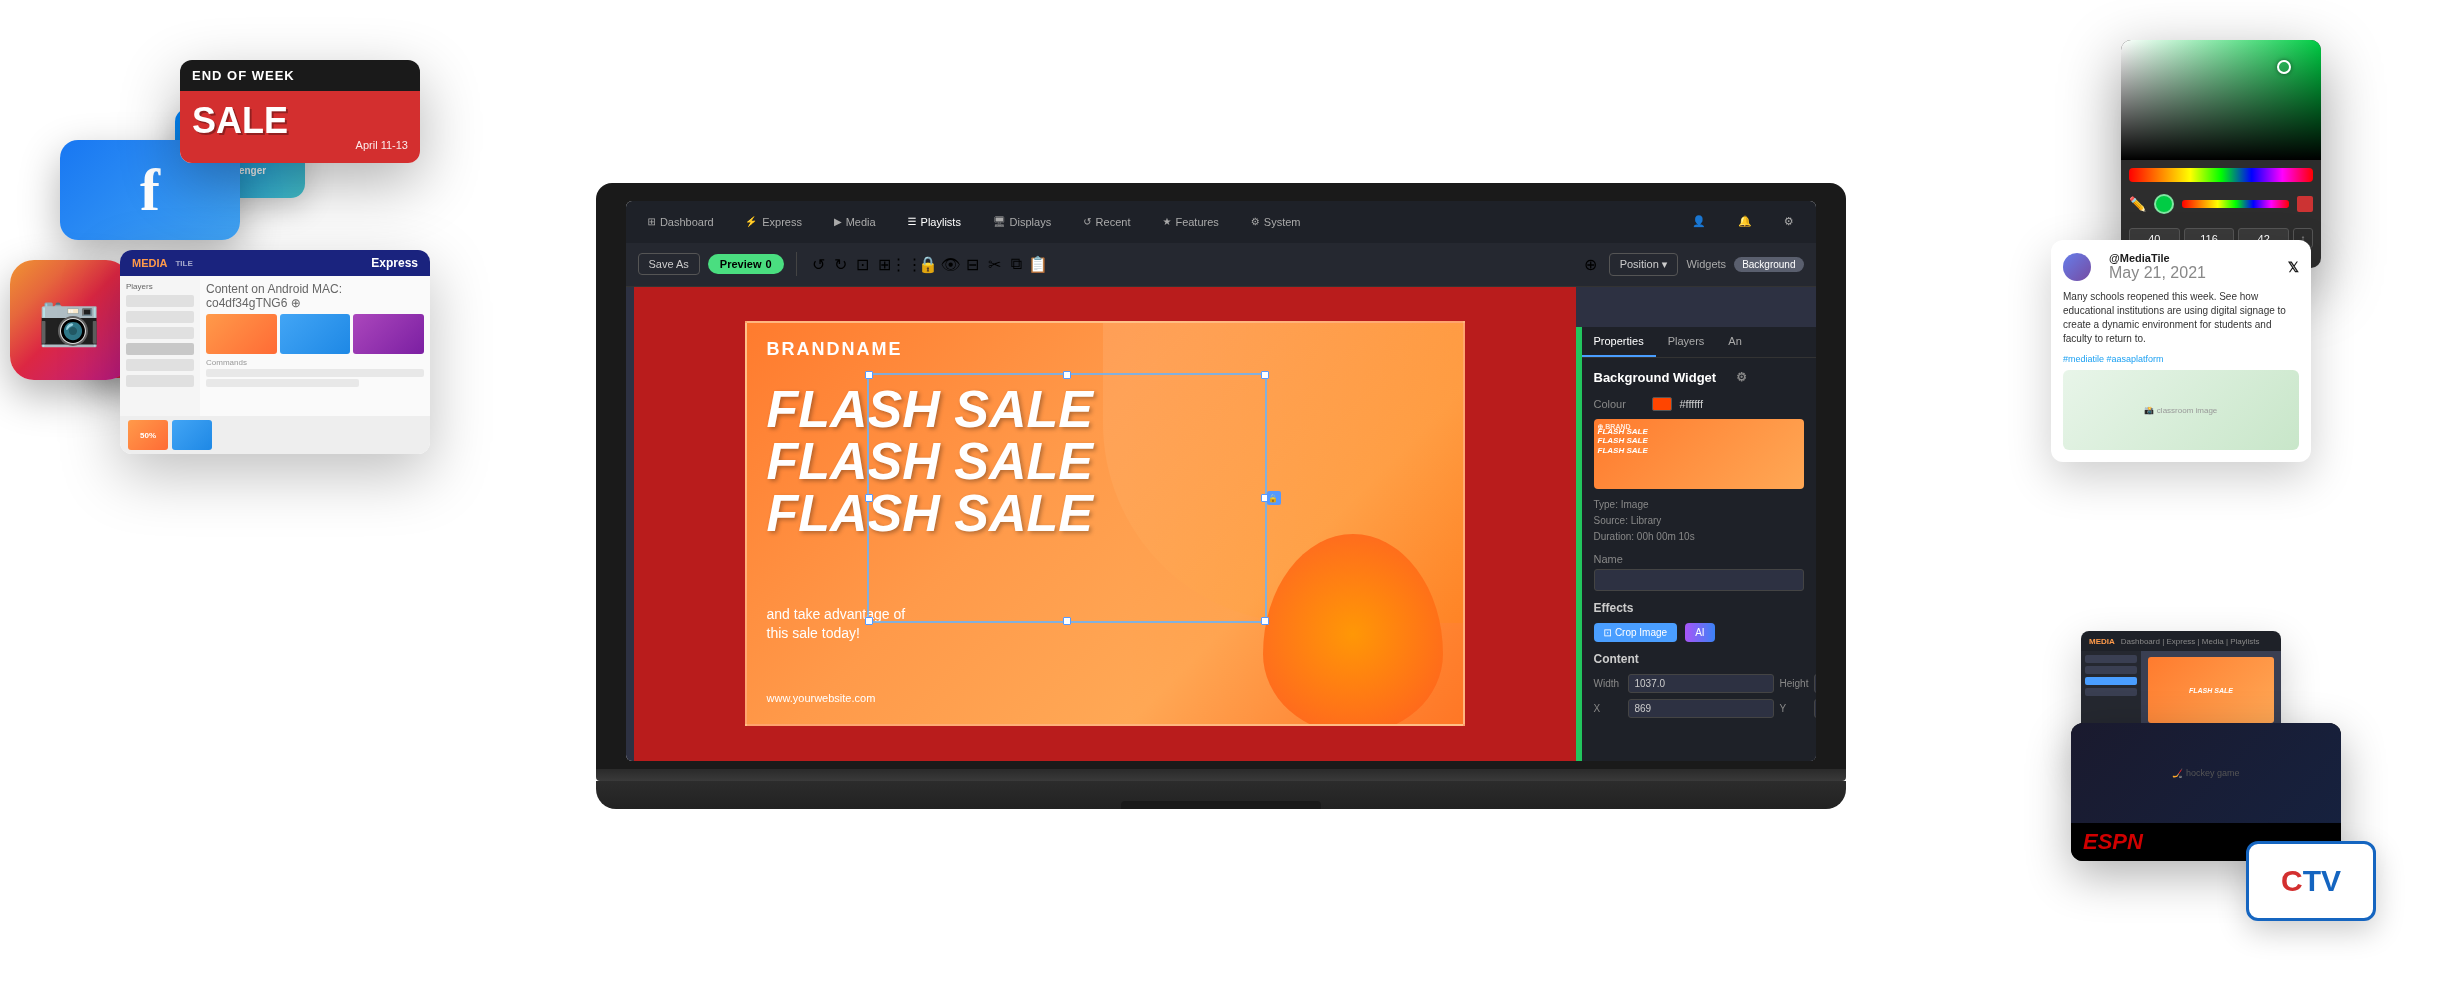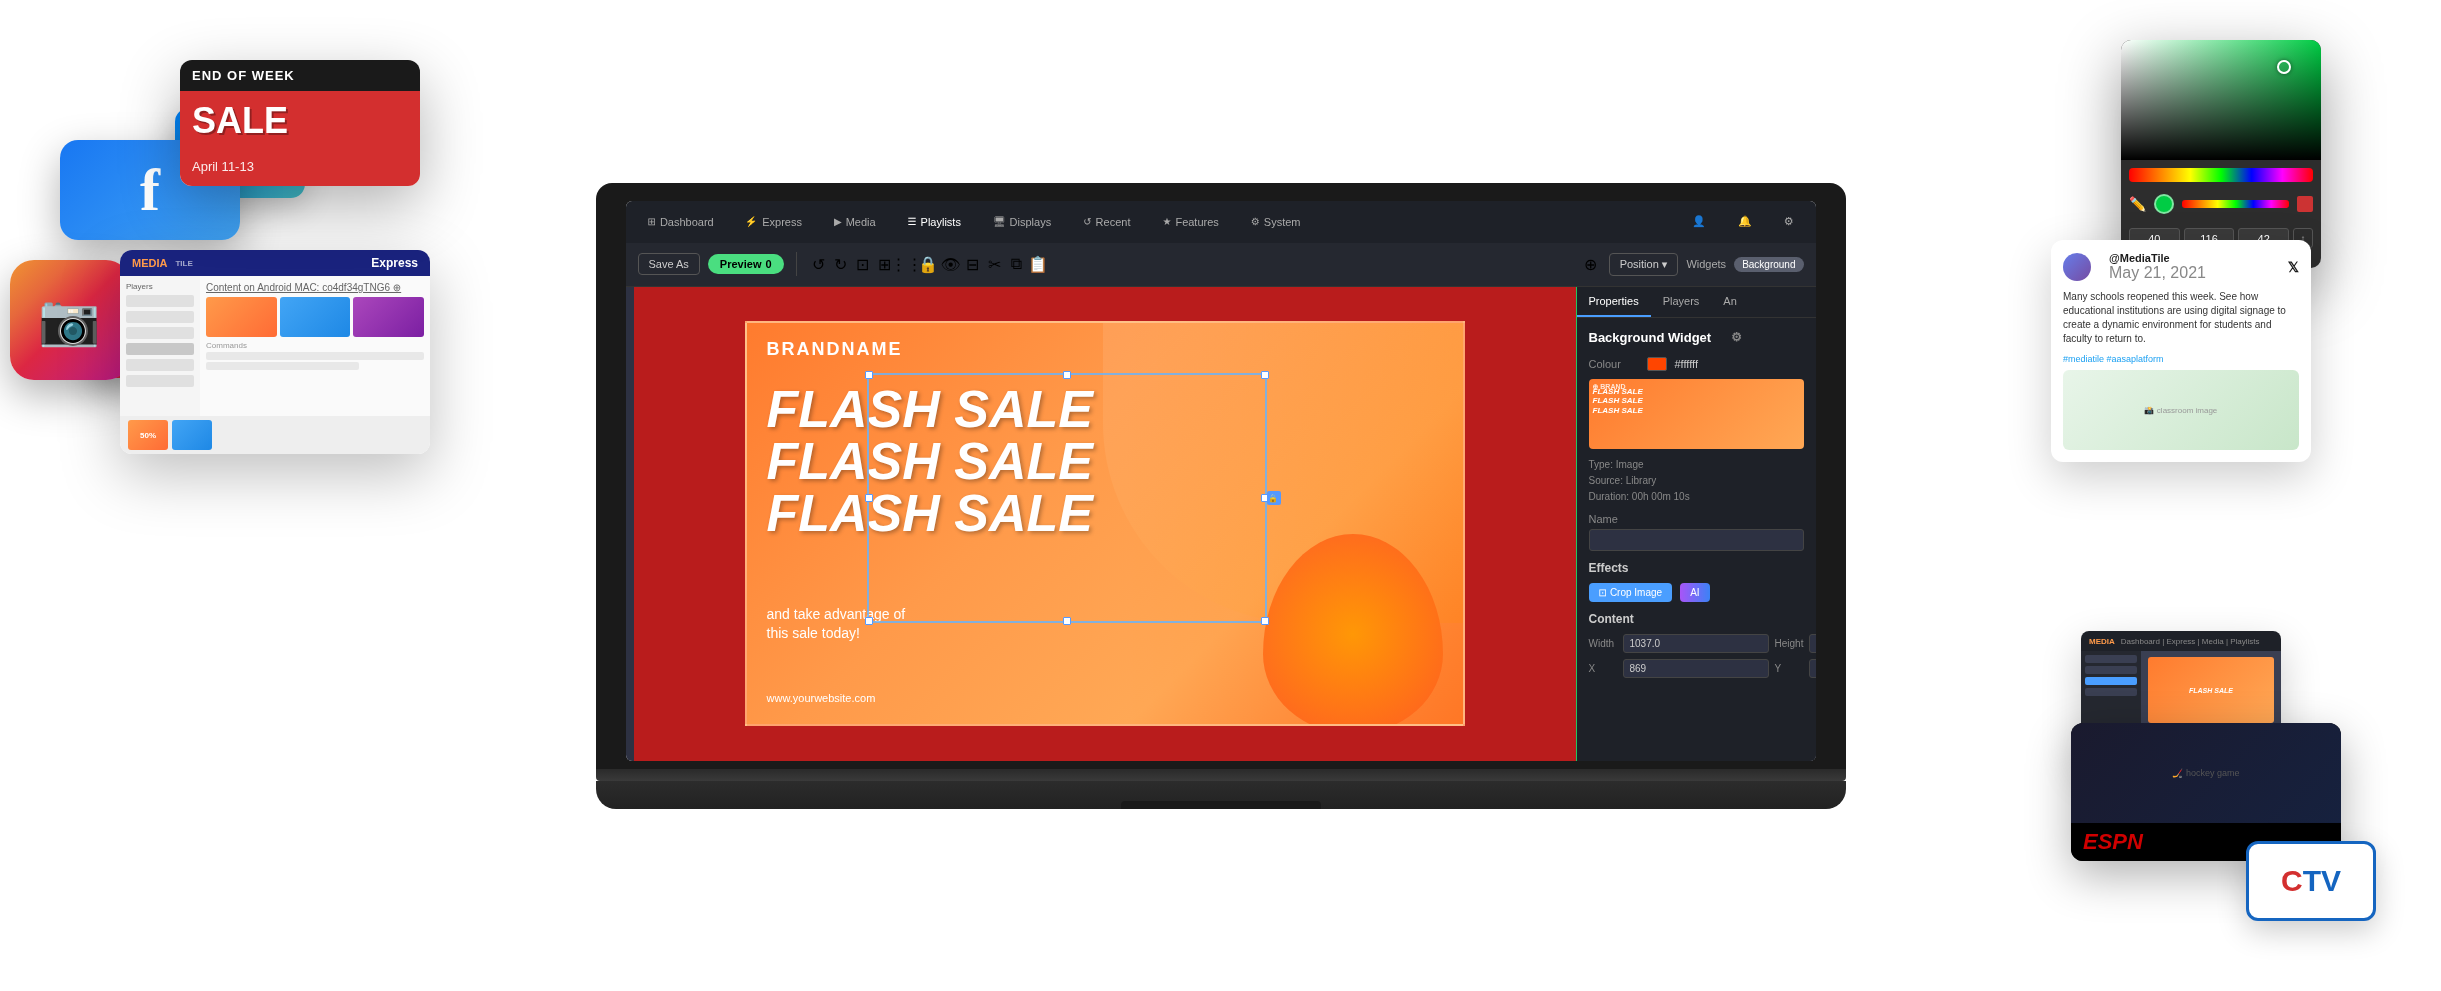--- a/index.html
+++ b/index.html
@@ -264,22 +264,23 @@
       align-items: center;
       justify-content: center;
       font-size: 8px;
       color: white;
     }
 
     
     .right-panel {
       width: 240px;
       background: #1e2128;
-      border-left: 1px solid #22c55e;
+      border-left: 6px solid #22c55e;
       overflow-y: auto;
+      margin-top: 40px;
     }
 
     .panel-tabs {
       display: flex;
       border-bottom: 1px solid #333;
     }
 
     .panel-tab {
       padding: 8px 12px;
       font-size: 11px;
@@ -478,22 +479,23 @@
     .sale-main-text {
       color: white;
       font-size: 36px;
       font-weight: 900;
       line-height: 1.0;
       text-shadow: 2px 2px 0 rgba(0,0,0,0.3);
     }
 
     .sale-sub-text {
       color: rgba(255,255,255,0.9);
-      font-size: 13px;
-      margin-top: 20px;
+      font-size: 11px;
+      margin-top: 0;
+      text-align: right;
     }
 
     
     .float-facebook {
       position: absolute;
       left: 60px;
       top: 140px;
       width: 180px;
       height: 100px;
       background: linear-gradient(135deg, #1877f2, #42a5f5);
@@ -919,21 +921,21 @@
       <div class="express-sidebar">
         <div style="font-size:8px; color:#666; margin-bottom:4px;">Players</div>
         <div class="express-item"></div>
         <div class="express-item"></div>
         <div class="express-item"></div>
         <div class="express-item" style="background:#c8c8c8;"></div>
         <div class="express-item"></div>
         <div class="express-item"></div>
       </div>
       <div class="express-main">
-        <div style="font-size:10px; color:#666; margin-bottom:4px;text-decoration:underline;">Content on Android MAC: co4df34gTNG6 ⊕</div>
+        <div style="font-size:12px; color:#666; margin-bottom:4px;">Content on Android MAC: co4df34gTNG6 ⊕</div>
         <div class="express-thumbnails">
           <div class="express-thumb"></div>
           <div class="express-thumb"></div>
           <div class="express-thumb" style="background:linear-gradient(135deg,#ab47bc,#7b1fa2);"></div>
         </div>
         <div style="font-size:8px; color:#999; margin-bottom:2px;">Commands</div>
         <div style="width:100%; height:8px; background:#e8e8e8; border-radius:2px; margin-bottom:2px;"></div>
         <div style="width:70%; height:8px; background:#e8e8e8; border-radius:2px;"></div>
       </div>
     </div>

